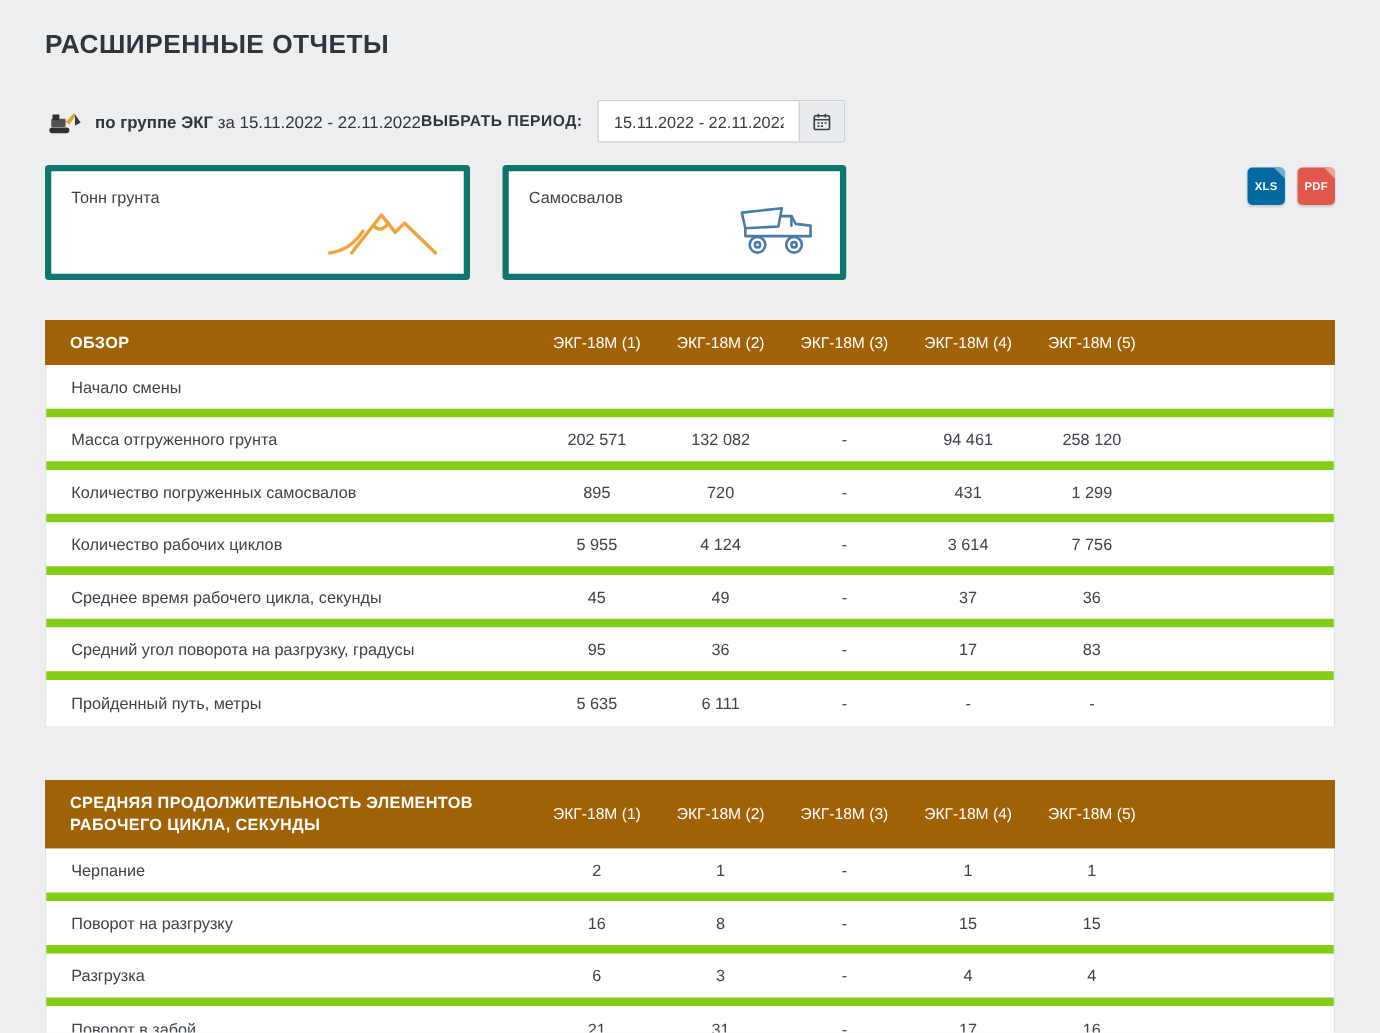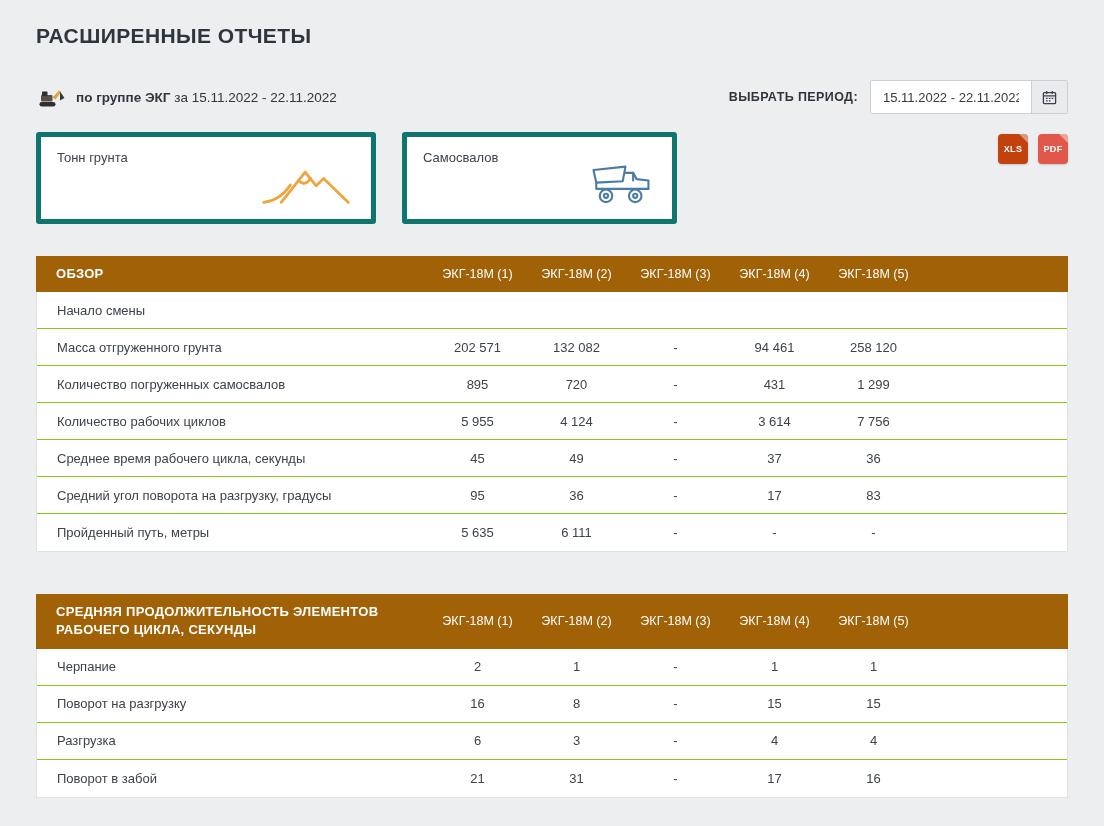--- a/index.html
+++ b/index.html
@@ -15,21 +15,20 @@
   .page-title {
     font-size: 21px;
     font-weight: bold;
     color: #2e353c;
     letter-spacing: .4px;
   }
 
   .subbar {
     margin-top: 32px;
     display: flex;
-    justify-content: space-between;
     align-items: center;
   }
   .scope { display: flex; align-items: center; gap: 10px; font-size: 13.5px; color: #2f363d; }
   .scope .bold { font-weight: bold; }
 
   .periodbox { display: flex; align-items: center; gap: 12px; }
   .period-label { font-size: 12.5px; font-weight: bold; letter-spacing: .4px; color: #2e353c; }
   .date-wrap { display: flex; border: 1px solid #ccd0d4; background: #fff; height: 34px; border-radius: 2px; overflow: hidden; }
   .date-input {
     border: none; outline: none; width: 160px; padding: 0 12px;
@@ -69,21 +68,21 @@
 
   .t-head {
     display: grid; grid-template-columns: 392px repeat(5, 99px) 1fr;
     background: #a16207; color: #fff; align-items: center; min-height: 36px;
   }
   .th-title { padding: 9px 20px; font-size: 13px; font-weight: bold; letter-spacing: .3px; line-height: 1.4; }
   .th-col { font-size: 12.5px; font-weight: normal; text-align: center; }
   .tbl-body { border: 1px solid #e0e3e6; border-top: none; background: #fff; }
   .t-row {
     display: grid; grid-template-columns: 391px repeat(5, 99px) 1fr;
-    background: #fff; border-bottom: 1px solid #84cc16; min-height: 37px; align-items: center;
+    background: #fff; border-bottom: 7px solid #84cc16; min-height: 37px; align-items: center;
   }
   .t-row:last-child { border-bottom: none; }
   .td-label { padding: 10px 20px; font-size: 13px; color: #3c434a; }
   .td-val { font-size: 13px; text-align: center; color: #3c434a; }
 </style>
 </head>
 <body>
 
 <div class="container">
 
@@ -147,21 +146,21 @@
           <path d="M62 16 L62 27"></path>
           <circle cx="23" cy="49" r="9"></circle>
           <circle cx="23" cy="49" r="3"></circle>
           <circle cx="65" cy="49" r="9"></circle>
           <circle cx="65" cy="49" r="3"></circle>
         </svg>
       </span>
     </div>
 
     <div class="exports">
-      <div class="exp-btn" style="background: #c2410c;">
+      <div class="exp-btn" style="background: #0369a1;">
         <span>XLS</span>
       </div>
       <div class="exp-btn" style="background: rgb(226, 87, 76);">
         <span>PDF</span>
       </div>
     </div>
   </div>
 
   <div class="section">
       <div class="t-head">

